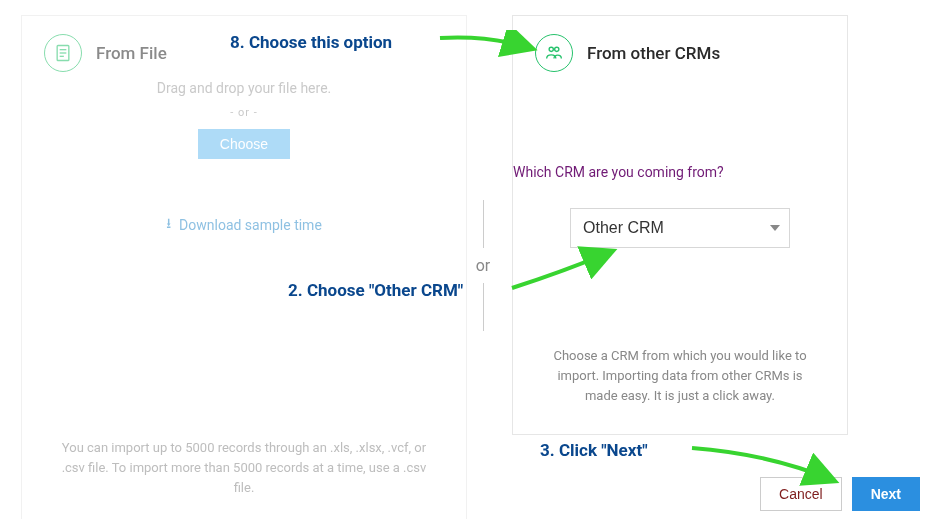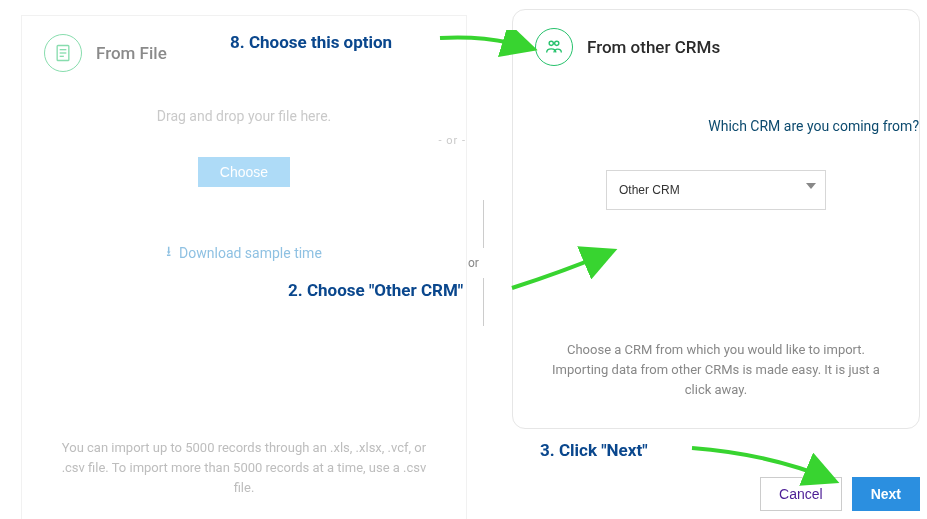--- a/index.html
+++ b/index.html
@@ -15,22 +15,22 @@
     position: absolute;
     border: 1px solid #e6e6e6;
     background: #fff;
   }
   .panel-left {
     left: 21px; top: 15px;
     width: 446px; height: 512px;
     opacity: 0.55;
   }
   .panel-right {
-    left: 512px; top: 9px;
-    width: 408px; height: 420px; border-radius: 13px;
+    left: 512px; top: 15px;
+    width: 336px; height: 420px;
   }
   .panel-head {
     display: flex;
     align-items: center;
     gap: 14px;
     padding: 18px 22px 8px 22px;
   }
   .icon-circle {
     width: 38px; height: 38px;
     border-radius: 50%;
@@ -42,23 +42,22 @@
   }
   .panel-title {
     font-size: 17px;
     color: #2b2b2b;
     font-weight: 500;
   }
   .dropzone {
     text-align: center;
     color: #9e9e9e;
     font-size: 14px;
-    margin-top: 28px;
-  }
-  .or-small { font-size: 11px; letter-spacing: 1px; margin: 10px 0; text-align: right; }
+  }
+  .or-small { font-size: 11px; letter-spacing: 1px; margin: 10px 0; }
   .browse-btn {
     display: inline-block;
     background: #6cbef2;
     color: #fff;
     font-size: 14px;
     padding: 7px 22px;
     border: none;
     cursor: pointer;
   }
   .download-link {
@@ -77,52 +76,51 @@
     padding: 18px 28px 28px;
     color: #888;
     font-size: 13px;
     text-align: center;
     line-height: 1.55;
   }
   .or-divider {
     position: absolute;
     left: 468px; top: 200px;
     width: 30px;
-    text-align: left;
+    text-align: center;
     color: #888;
-    font-size: 12px;
+    font-size: 16px;
   }
   .or-divider .bar {
     width: 1px; height: 48px;
     background: #ccc;
     margin: 0 auto;
   }
   .or-divider .lbl { padding: 8px 0; }
   .question {
-    text-align: right;
-    color: #0c4a6e;
-    font-size: 14px;
-    margin-top: 44px;
+    text-align: left;
+    color: #701a75;
+    font-size: 14px;
+    margin-top: 84px;
   }
   .select-wrap {
     margin: 28px auto 0;
     width: 220px;
     position: relative;
   }
   .crm-select {
     width: 100%;
     height: 40px;
     border: 1px solid #d7d7d7;
     background: #fff;
     padding: 0 34px 0 12px;
-    font-size: 12px;
+    font-size: 16px;
     color: #333;
     text-align: left;
     cursor: pointer;
-    margin-top: 8px;
   }
   .select-caret {
     position: absolute;
     right: 10px; top: 50%;
     transform: translateY(-50%);
     width: 0; height: 0;
     border-left: 5px solid transparent;
     border-right: 5px solid transparent;
     border-top: 6px solid #888;
     pointer-events: none;
@@ -131,21 +129,21 @@
     position: absolute;
     right: 7px; bottom: 8px;
     display: flex;
     gap: 10px;
   }
   .btn {
     font-size: 14px;
     padding: 8px 18px;
     border: 1px solid #ccc;
     background: #fff;
-    color: #4c1d95;
+    color: #7f1d1d;
     cursor: pointer;
   }
   .btn-primary {
     background: #2b8fe0;
     border-color: #2b8fe0;
     color: #fff;
     font-weight: bold;
   }
   
   .anno {

